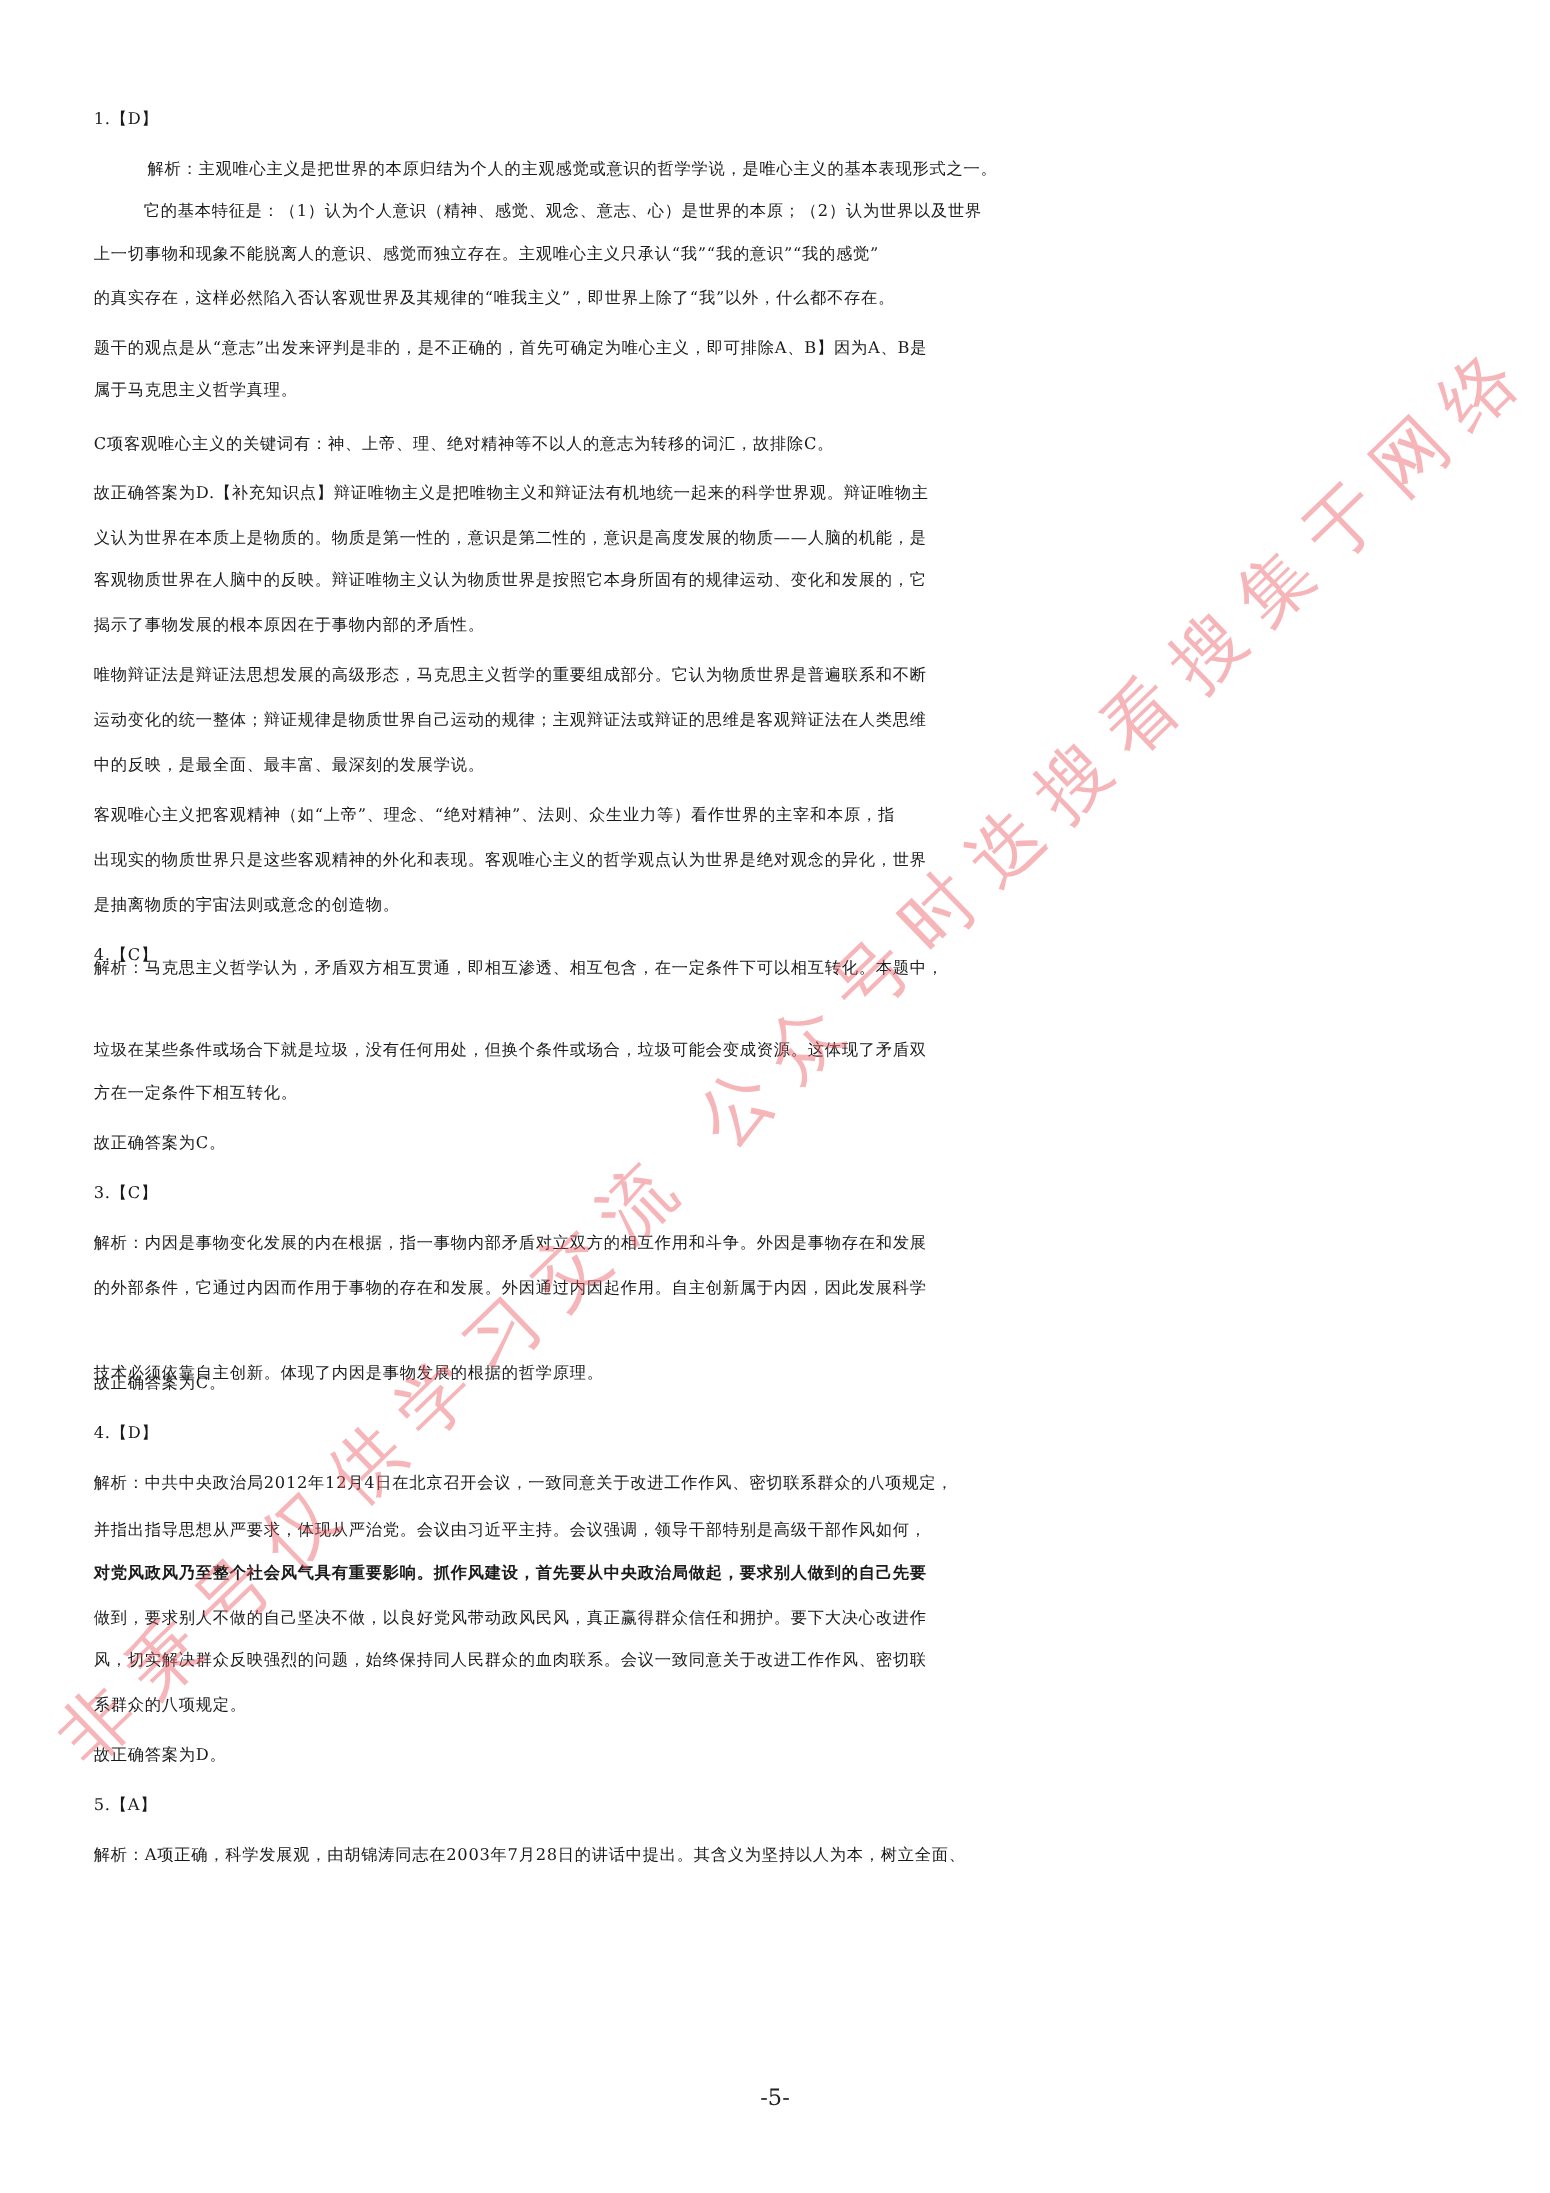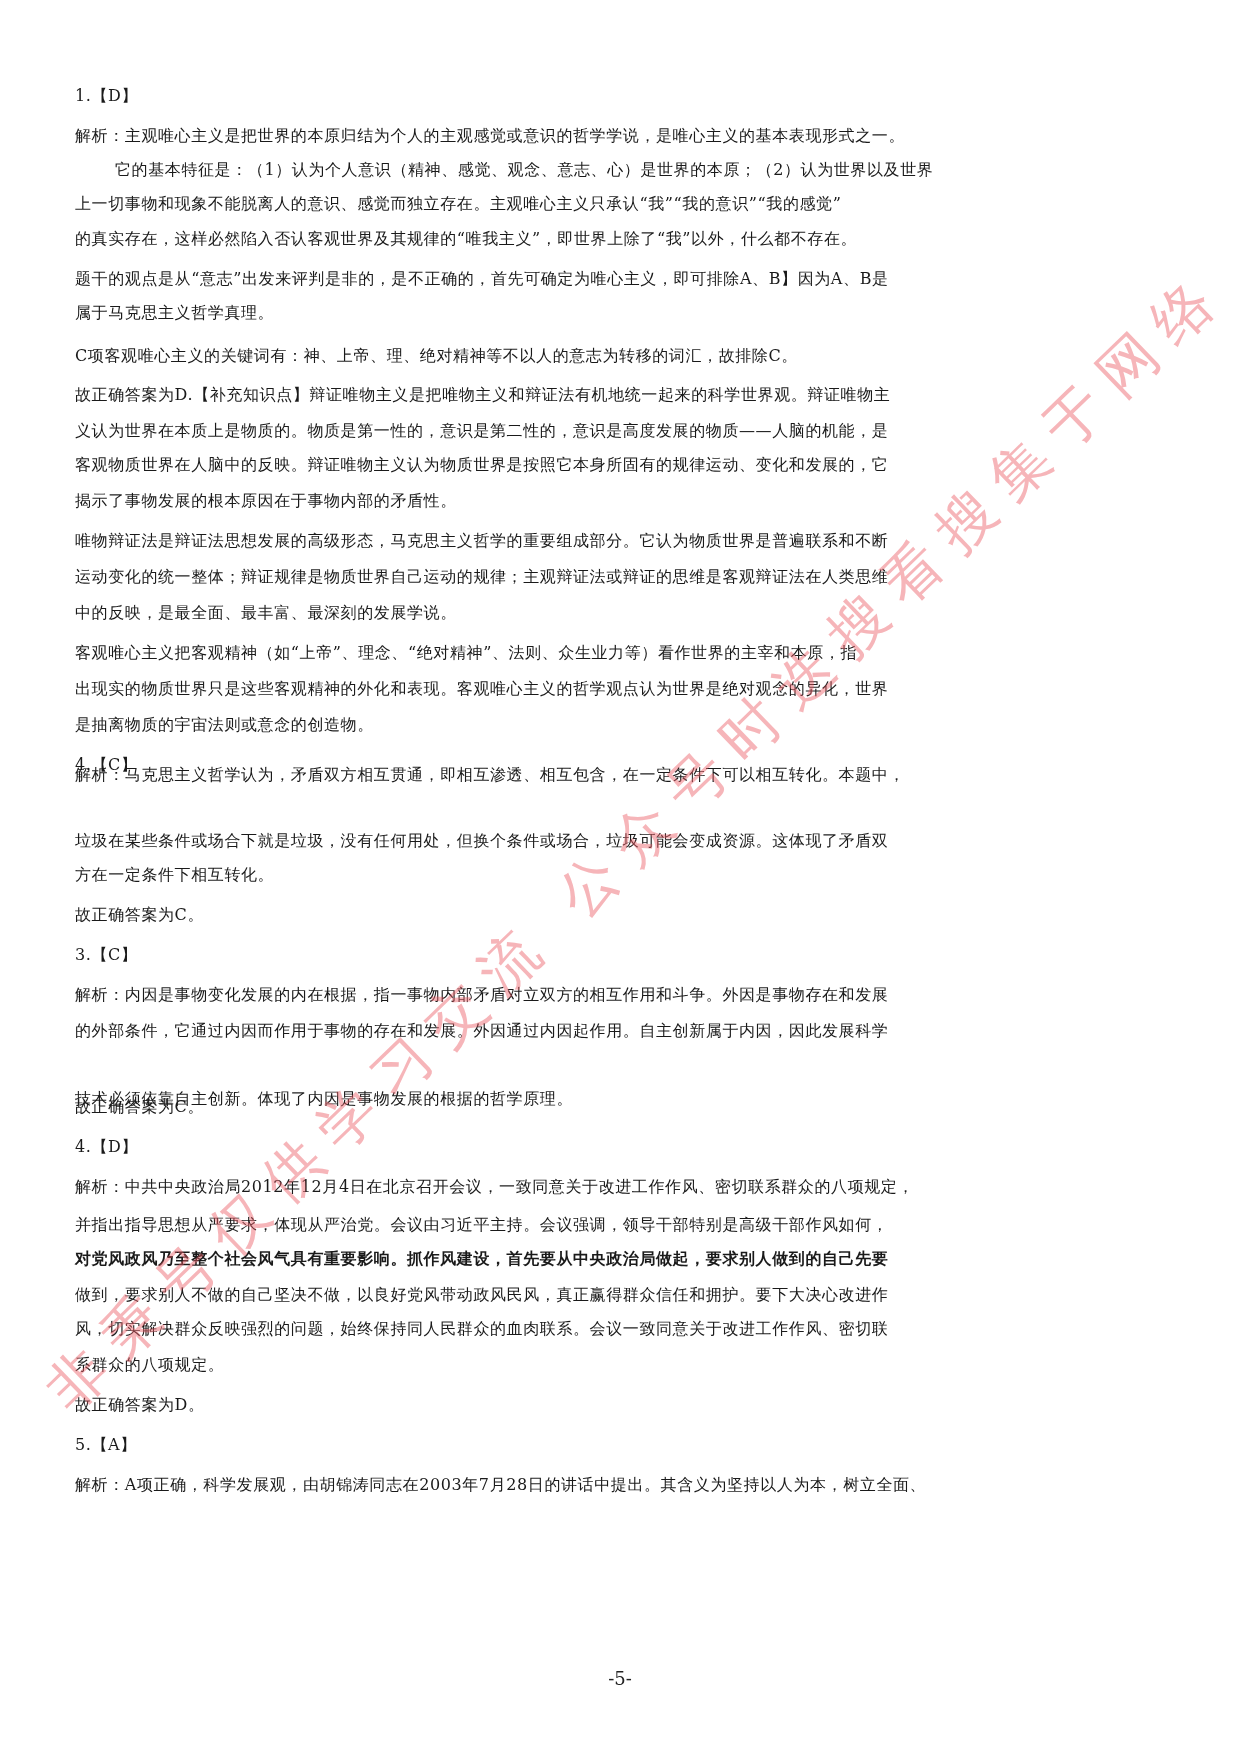--- a/index.html
+++ b/index.html
@@ -1,35 +1,35 @@
 <!DOCTYPE html>
 <html><head>
 <meta charset="utf-8">
 <style>
   html, body { margin: 0; padding: 0; background: #ffffff; }
   body { width: 1240px; height: 1754px; position: relative; overflow: hidden;
          font-family: "DejaVu Serif", "Liberation Serif", serif; color: #1a1a1a; }
   .page { position: absolute; left: 0; top: 0; width: 1240px; height: 1754px; }
   .content { position: absolute; left: 75px; top: 70px; width: 1092px; }
-  .line { position: absolute; left: 0; white-space: nowrap; font-size: 16px; line-height: 26px;
+  .line { position: absolute; left: 0; white-space: nowrap; font-size: 13px; line-height: 26px;
           letter-spacing: 0.6px; }
   .pagenum { position: absolute; top: 1668px; left: 0; width: 1240px; text-align: center;
              font-size: 18px; color: #222; }
   .watermark { position: absolute; left: 30px; top: 1372px; transform-origin: 0 0;
                transform: rotate(-44deg); white-space: nowrap; font-size: 58px;
                color: rgba(236, 90, 100, 0.45); letter-spacing: 17px; pointer-events: none;
                font-family: "DejaVu Sans", "Liberation Sans", sans-serif; }
 </style>
 </head>
 <body>
 
 <div class="page">
   <div class="content" id="content">
       <div class="line" style="top: 13px;">1.【D】</div>
-      <div class="line" style="top: 53px;">解析：主观唯心主义是把世界的本原归结为个人的主观感觉或意识的哲学学说，是唯心主义的基本表现形式之一。</div>
+      <div class="line" style="top: 53px; margin-left: 43px;">解析：主观唯心主义是把世界的本原归结为个人的主观感觉或意识的哲学学说，是唯心主义的基本表现形式之一。</div>
       <div class="line" style="top: 87px; margin-left: 40px;">它的基本特征是：（1）认为个人意识（精神、感觉、观念、意志、心）是世界的本原；（2）认为世界以及世界</div>
       <div class="line" style="top: 121px;">上一切事物和现象不能脱离人的意识、感觉而独立存在。主观唯心主义只承认“我”“我的意识”“我的感觉”</div>
       <div class="line" style="top: 156px;">的真实存在，这样必然陷入否认客观世界及其规律的“唯我主义”，即世界上除了“我”以外，什么都不存在。</div>
       <div class="line" style="top: 196px;">题干的观点是从“意志”出发来评判是非的，是不正确的，首先可确定为唯心主义，即可排除A、B】因为A、B是</div>
       <div class="line" style="top: 230px;">属于马克思主义哲学真理。</div>
       <div class="line" style="top: 273px;">C项客观唯心主义的关键词有：神、上帝、理、绝对精神等不以人的意志为转移的词汇，故排除C。</div>
       <div class="line" style="top: 312px;">故正确答案为D.【补充知识点】辩证唯物主义是把唯物主义和辩证法有机地统一起来的科学世界观。辩证唯物主</div>
       <div class="line" style="top: 348px;">义认为世界在本质上是物质的。物质是第一性的，意识是第二性的，意识是高度发展的物质——人脑的机能，是</div>
       <div class="line" style="top: 382px;">客观物质世界在人脑中的反映。辩证唯物主义认为物质世界是按照它本身所固有的规律运动、变化和发展的，它</div>
       <div class="line" style="top: 418px;">揭示了事物发展的根本原因在于事物内部的矛盾性。</div>

